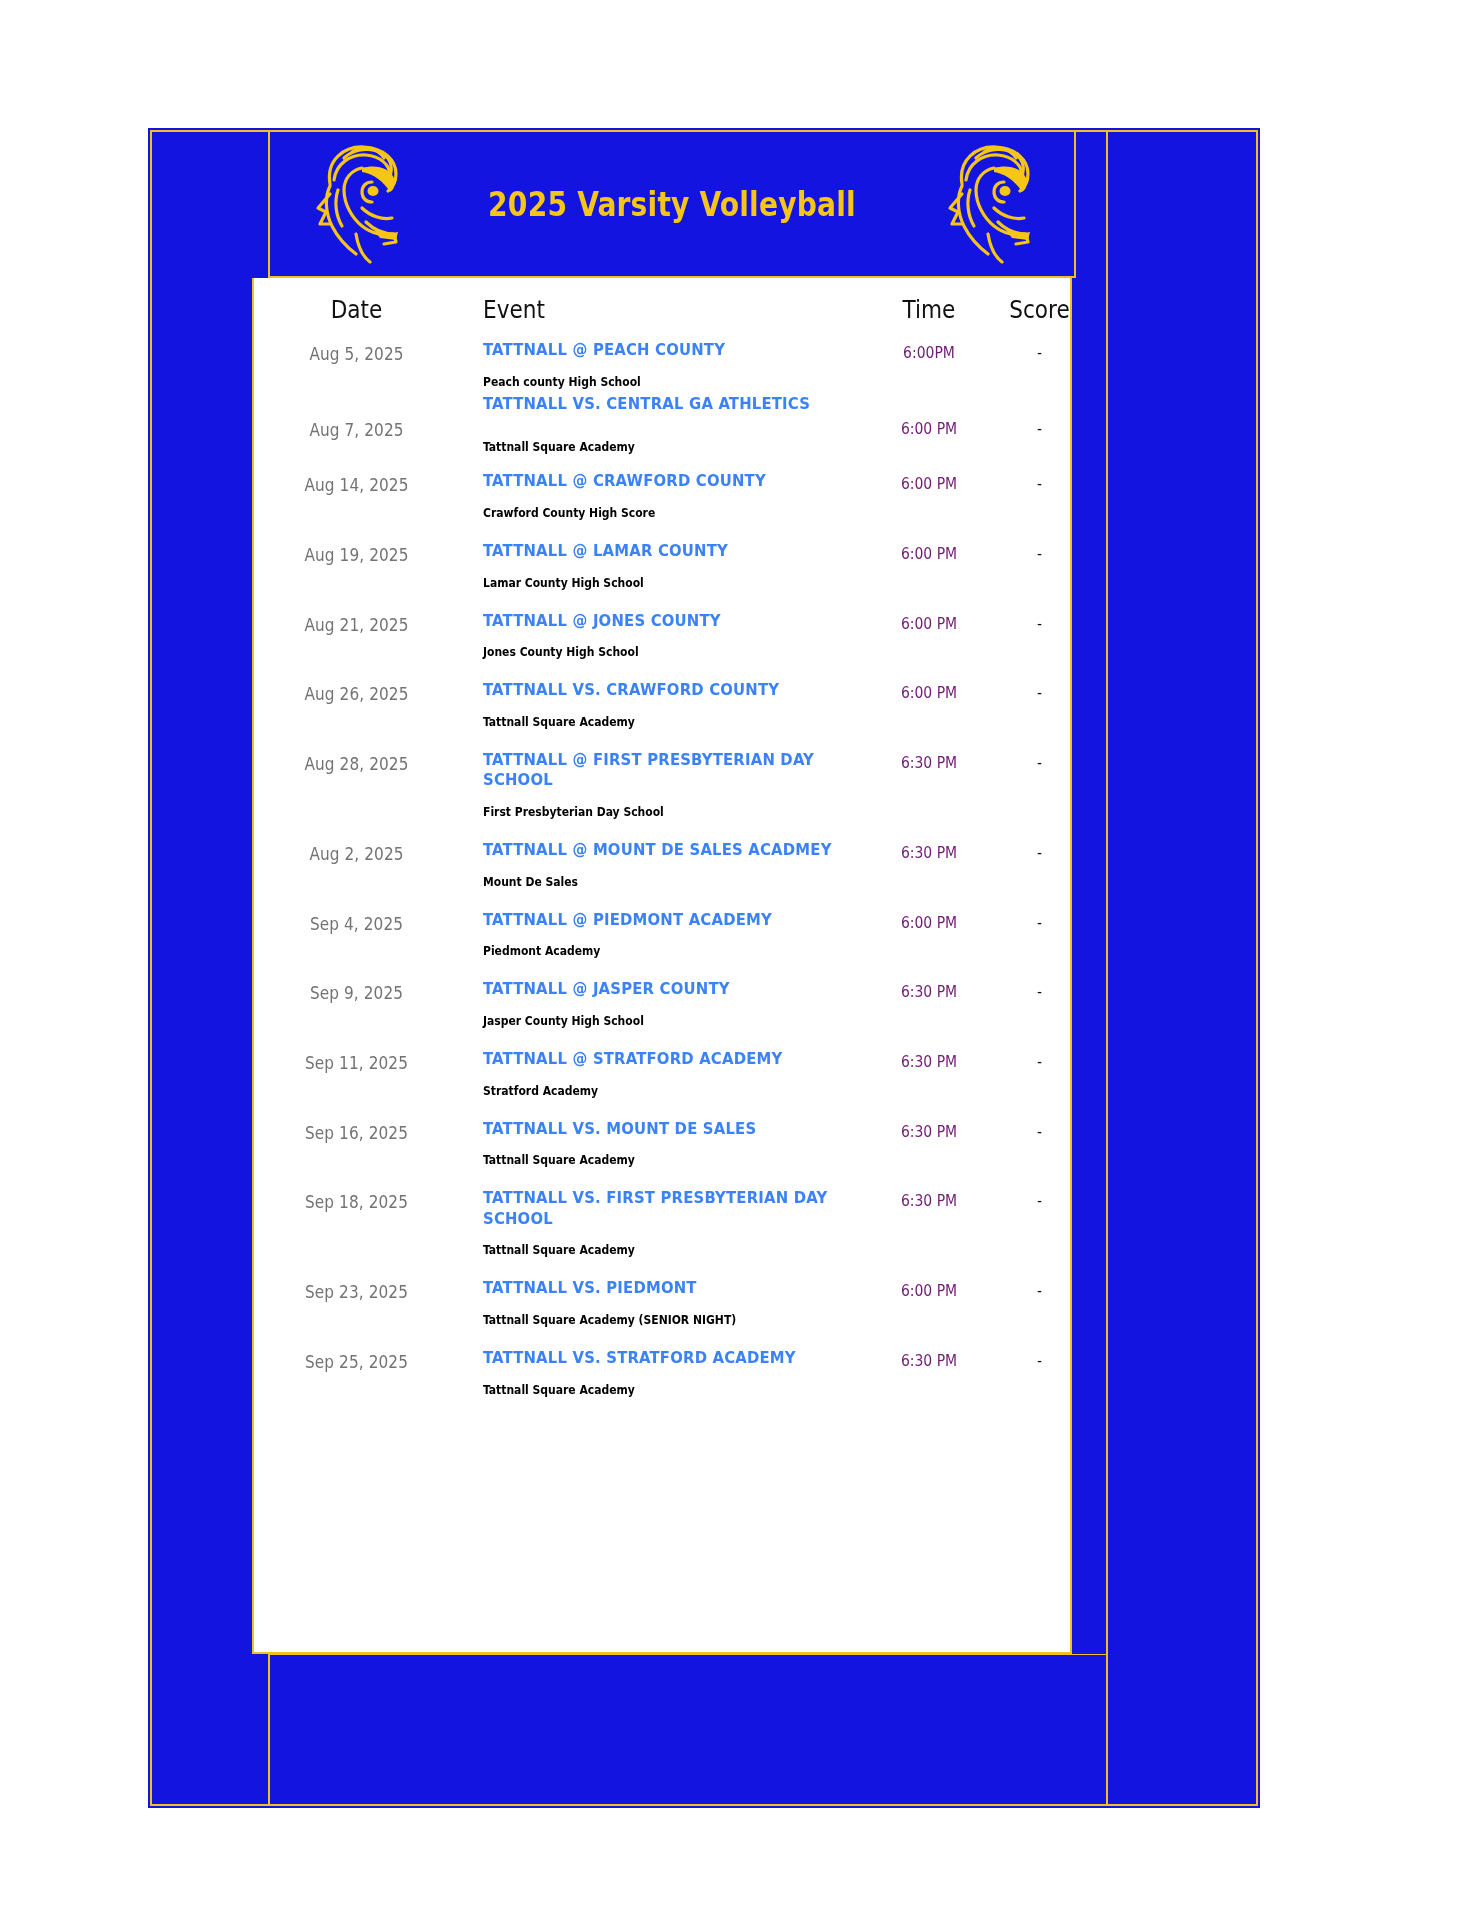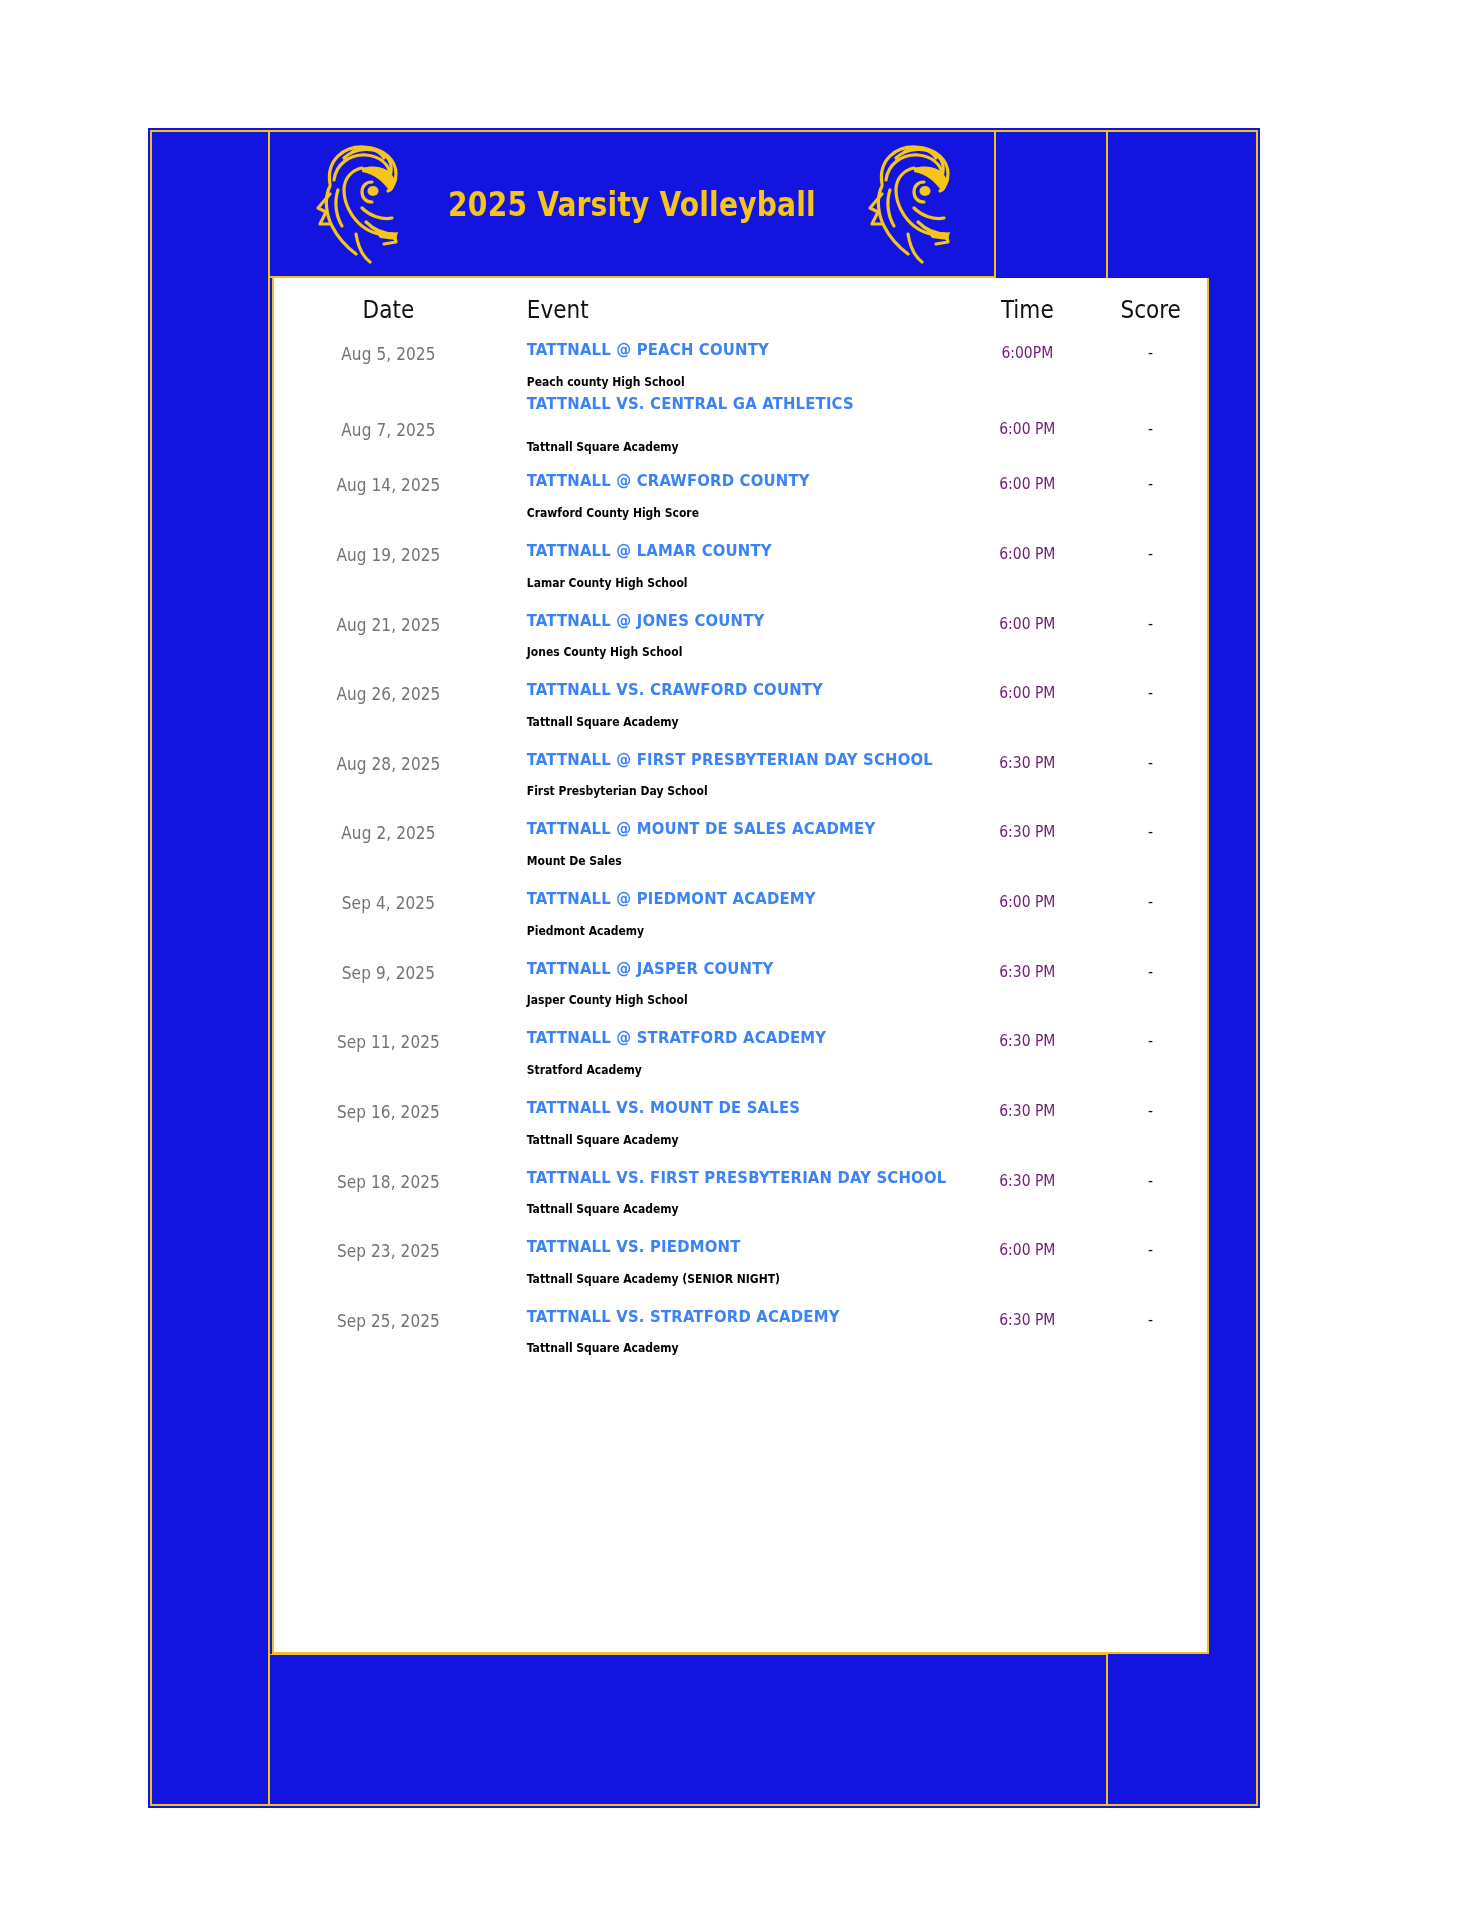--- a/index.html
+++ b/index.html
@@ -61,21 +61,21 @@
     width: 0;
     height: 1676px;
     border-left: 2px solid #f0c020;
   }
 
   
   .header {
     position: absolute;
     left: 268px;
     top: 130px;
-    width: 728px;
+    width: 808px;
     height: 148px;
     background: #1414e0;
     border: 2px solid #f0c020;
     box-sizing: border-box;
     display: flex;
     align-items: center;
     justify-content: space-between;
   }
   .header-title {
     flex: 1;
@@ -93,23 +93,23 @@
     height: 132px;
     flex: 0 0 112px;
     display: block;
   }
   .mascot.left { margin-left: 30px; }
   .mascot.right { margin-right: 30px; }
 
   
   .card {
     position: absolute;
-    left: 272px;
+    left: 252px;
     top: 278px;
-    width: 937px;
+    width: 820px;
     height: 1376px;
     background: #ffffff;
     border: 2px solid #f0c020;
     border-top: none;
     box-sizing: border-box;
     overflow: hidden;
   }
 
   
   .footer-band {

